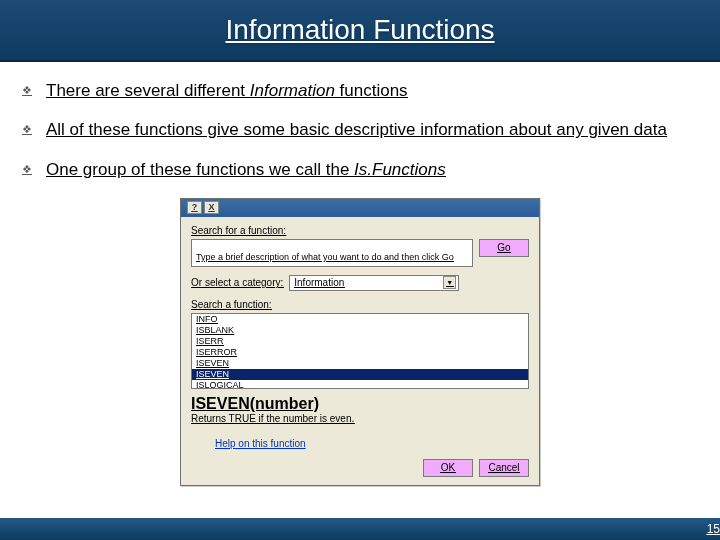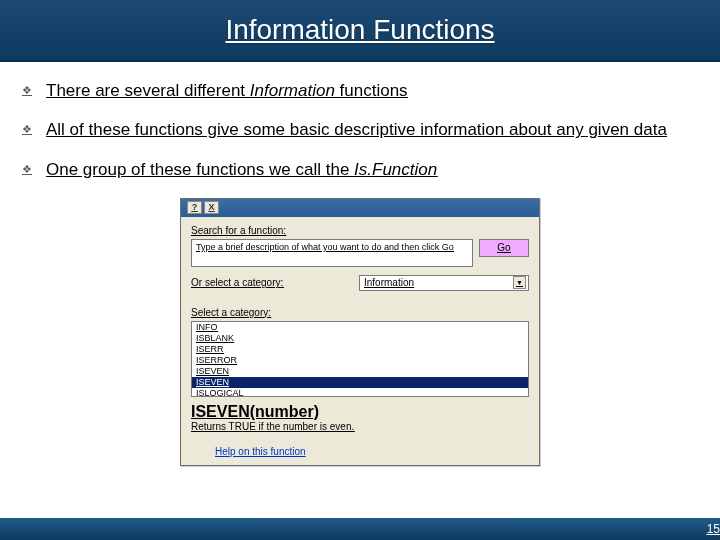--- a/index.html
+++ b/index.html
@@ -61,30 +61,30 @@
     width: 15px; height: 13px; background: #ece9d8;
     border: 1px solid #888; margin-left: 2px;
     font-size: 9px; line-height: 11px; text-align: center; color: #333;
     font-weight: bold;
   }
   .dlg-body { padding: 8px 10px; }
   .dlg-label { font-size: 10px; margin-bottom: 3px; }
   .row-search { display: flex; gap: 6px; align-items: flex-start; margin-bottom: 8px; }
   .row-search .inp {
     flex: 1; background: #fff; border: 1px solid #7a7a7a;
-    height: 28px; padding: 2px 4px; font-size: 9px; line-height: 1.15;
+    height: 28px; padding: 12px 4px; font-size: 9px; line-height: 1.15;
     overflow: hidden;
   }
   .btn {
     background: #f0abfc; border: 1px solid #7a7a7a;
     height: 18px; min-width: 50px; font-size: 10px;
     display: inline-flex; align-items: center; justify-content: center;
     padding: 0 6px;
   }
-  .row-cat { display: flex; align-items: center; gap: 6px; margin-bottom: 16px; justify-content: space-between; }
+  .row-cat { display: flex; align-items: center; gap: 6px; margin-bottom: 8px; }
   .row-cat .sel {
     display: flex; align-items: center; justify-content: space-between;
     background: #fff; border: 1px solid #7a7a7a; height: 16px;
     width: 170px; padding: 0 2px 0 4px; font-size: 10px;
   }
   .row-cat .sel .arrow {
     width: 13px; height: 13px; background: #ece9d8; border: 1px solid #888;
     display: flex; align-items: center; justify-content: center; font-size: 7px;
   }
   .listbox {
@@ -126,21 +126,21 @@
   <div class="bullet">
     <span class="diamond">❖</span>
     <span class="text">
       <span>All of these functions give some basic descriptive information about any given data</span><em class="keyword"></em><span></span>
     </span>
   </div>
 
   <div class="bullet">
     <span class="diamond">❖</span>
     <span class="text">
-      <span>One group of these functions we call the </span><em class="keyword">Is.Function</em><span></span>
+      <span>One group of these functions we call the </span><em class="keyword">Is.Functions</em><span></span>
     </span>
   </div>
 
   <div class="dialog-wrap">
     <div class="dialog">
       <div class="dlg-titlebar">
         <span class="winbtn">?</span>
         <span class="winbtn">X</span>
       </div>
       <div class="dlg-body">
@@ -151,33 +151,37 @@
               <u>Go</u>
             </div>
         </div>
         <div class="row-cat">
           <span>Or select a category:</span>
           <div class="sel">
             <span>Information</span>
             <span class="arrow">▼</span>
           </div>
         </div>
-        <div class="dlg-label">Select a category:</div>
+        <div class="dlg-label">Search a function:</div>
         <div class="listbox">
           <div>INFO</div>
           <div>ISBLANK</div>
           <div>ISERR</div>
           <div>ISERROR</div>
           <div>ISEVEN</div>
           <div class="sel-item">ISEVEN</div>
           <div>ISLOGICAL</div>
         </div>
         <div class="sig">ISEVEN(number)</div>
         <div class="desc">Returns TRUE if the number is even.</div>
         <span class="helplink">Help on this function</span>
+        <div class="dlg-buttons">
+          <div class="btn">OK</div>
+          <div class="btn">Cancel</div>
+        </div>
       </div>
     </div>
   </div>
 
 </div>
 
 <div class="footer">
   <span>15</span>
 </div>
 

